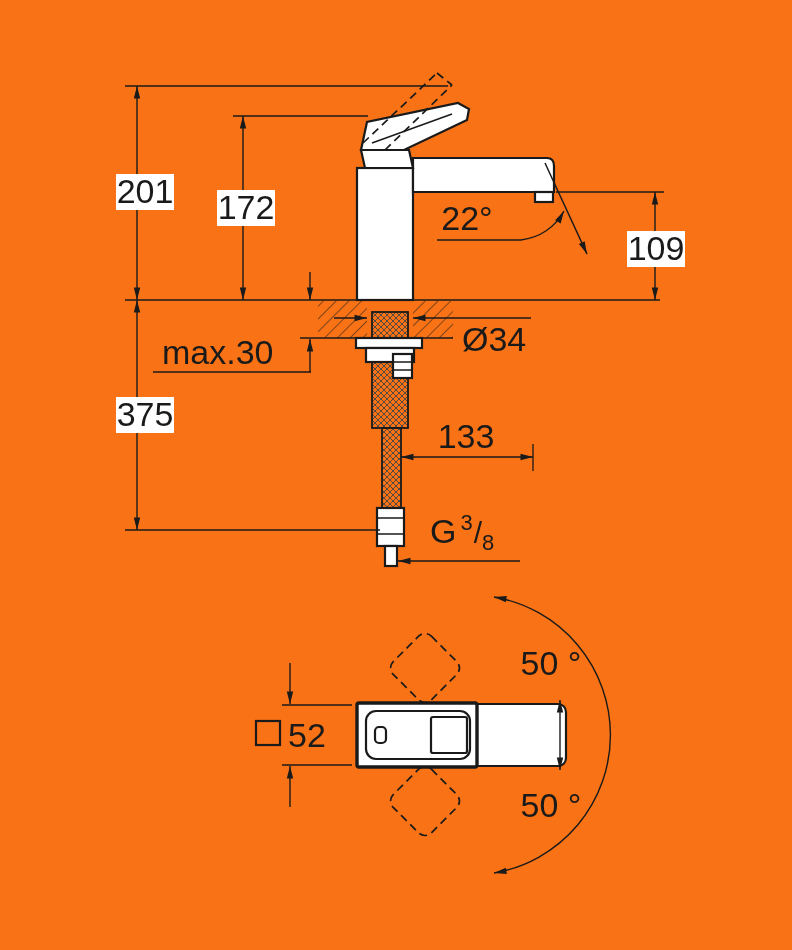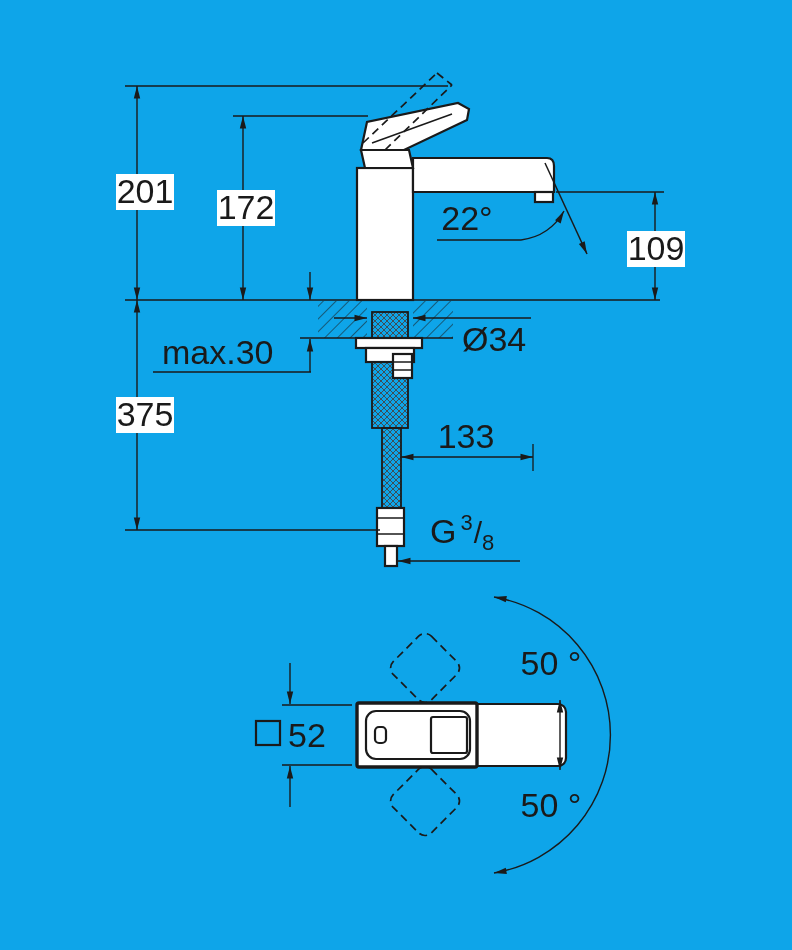--- a/index.html
+++ b/index.html
@@ -1,16 +1,16 @@
 <!DOCTYPE html>
 <html><head>
 <meta charset="utf-8">
 <style>
   html,body{margin:0;padding:0;background:#ffffff;}
-  .stage{width:792px;height:950px;background:#0ea5e9;position:relative;overflow:hidden;}
+  .stage{width:792px;height:950px;background:#f97316;position:relative;overflow:hidden;}
   svg{display:block;}
   
   .dim{stroke:#1a1a1a;stroke-width:1.4;fill:none;}
   .ext{stroke:#1a1a1a;stroke-width:1.3;fill:none;}
   .outline{stroke:#1a1a1a;stroke-width:2.2;fill:#ffffff;}
   .outline-n{stroke:#1a1a1a;stroke-width:2.2;fill:none;}
   .thin{stroke:#1a1a1a;stroke-width:1.5;fill:none;}
   .thick{stroke:#1a1a1a;stroke-width:3.4;fill:#ffffff;}
   .dashed{stroke:#1a1a1a;stroke-width:1.7;fill:none;stroke-dasharray:8 5;}
   .backing{fill:#ffffff;stroke:none;}

